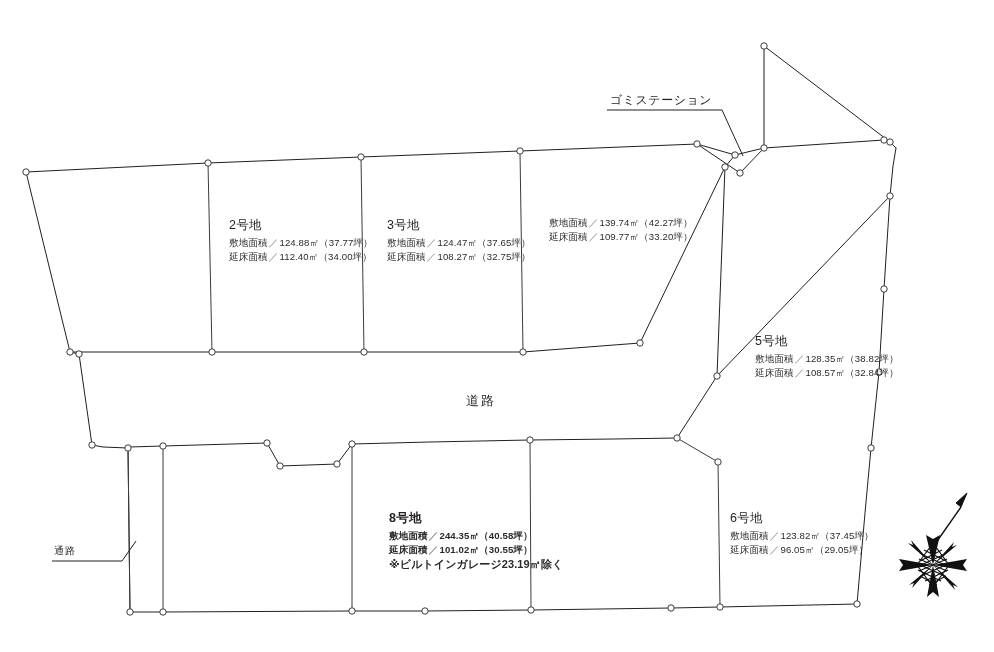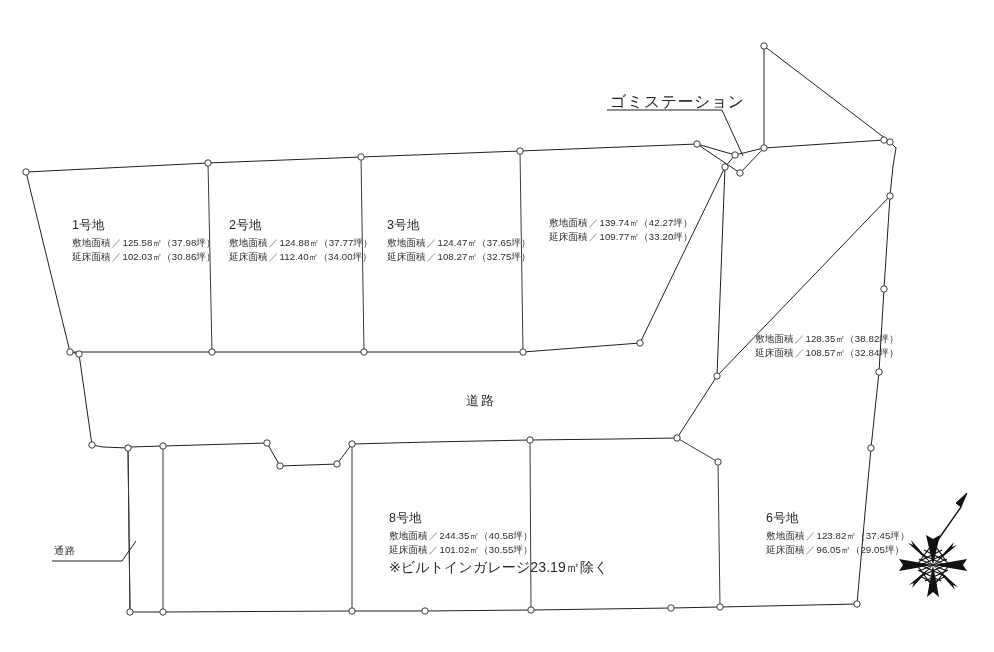--- a/index.html
+++ b/index.html
@@ -67,41 +67,41 @@
   .lot-row {
     font-size: 9.6px;
     letter-spacing: 0.1px;
     color: #2b2b2b;
   }
   .lot-row .sep {
     color: #8d8d8d;
     padding: 0 1px;
   }
   .lot-note {
-    font-size: 14px;
+    font-size: 11px;
     color: #2b2b2b;
     letter-spacing: 0.1px;
   }
   .map-text {
     position: absolute;
     white-space: nowrap;
     font-size: 12px;
     color: #231f20;
     letter-spacing: 1px;
   }
   #road-label {
     left: 466px;
     top: 392px;
     font-size: 13px;
     letter-spacing: 2px;
   }
   #gomi-label {
     left: 610px;
     top: 92px;
-    font-size: 16px;
+    font-size: 12px;
     letter-spacing: 0.5px;
   }
   #tsuro-label {
     left: 54px;
     top: 544px;
     font-size: 10px;
     letter-spacing: 1px;
   }
   #compass {
     position: absolute;
@@ -259,29 +259,20 @@
           <path d="M -13 11 L 4 20"></path>
       </g>
 
       <g>
         <path d="M 0 -18 L 28 -58" stroke="#111111" stroke-width="1.4" fill="none"></path>
         <path d="M 28 -58 L 34 -72 L 23 -62 Z" fill="#111111" stroke="#111111" stroke-width="1"></path>
       </g>
     </g>
   </svg>
 
-  <div class="lot-label" style="left:72px; top:216px;">
-    <div class="lot-title">1号地</div>
-    <div class="lot-row">
-      <span>敷地面積</span><span class="sep">／</span><span>125.58㎡（37.98坪）</span>
-    </div>
-    <div class="lot-row">
-      <span>延床面積</span><span class="sep">／</span><span>102.03㎡（30.86坪）</span>
-    </div>
-  </div>
 
   <div class="lot-label" style="left:229px; top:216px;">
     <div class="lot-title">2号地</div>
     <div class="lot-row">
       <span>敷地面積</span><span class="sep">／</span><span>124.88㎡（37.77坪）</span>
     </div>
     <div class="lot-row">
       <span>延床面積</span><span class="sep">／</span><span>112.40㎡（34.00坪）</span>
     </div>
   </div>
@@ -299,40 +290,41 @@
   <div class="lot-label" style="left:549px; top:216px;">
     <div class="lot-row">
       <span>敷地面積</span><span class="sep">／</span><span>139.74㎡（42.27坪）</span>
     </div>
     <div class="lot-row">
       <span>延床面積</span><span class="sep">／</span><span>109.77㎡（33.20坪）</span>
     </div>
   </div>
 
   <div class="lot-label" style="left:755px; top:332px;">
+    <div class="lot-title">5号地</div>
     <div class="lot-row">
       <span>敷地面積</span><span class="sep">／</span><span>128.35㎡（38.82坪）</span>
     </div>
     <div class="lot-row">
       <span>延床面積</span><span class="sep">／</span><span>108.57㎡（32.84坪）</span>
     </div>
   </div>
 
-  <div class="lot-label" style="left:766px; top:509px;">
+  <div class="lot-label" style="left:730px; top:509px;">
     <div class="lot-title">6号地</div>
     <div class="lot-row">
       <span>敷地面積</span><span class="sep">／</span><span>123.82㎡（37.45坪）</span>
     </div>
     <div class="lot-row">
       <span>延床面積</span><span class="sep">／</span><span>96.05㎡（29.05坪）</span>
     </div>
   </div>
 
 
-  <div class="lot-label" style="left:389px; top:509px;">
+  <div class="lot-label" style="left:389px; top:509px;font-weight:bold;">
     <div class="lot-title">8号地</div>
     <div class="lot-row">
       <span>敷地面積</span><span class="sep">／</span><span>244.35㎡（40.58坪）</span>
     </div>
     <div class="lot-row">
       <span>延床面積</span><span class="sep">／</span><span>101.02㎡（30.55坪）</span>
     </div>
     <div class="lot-note">※ビルトインガレージ23.19㎡除く</div>
   </div>
 

